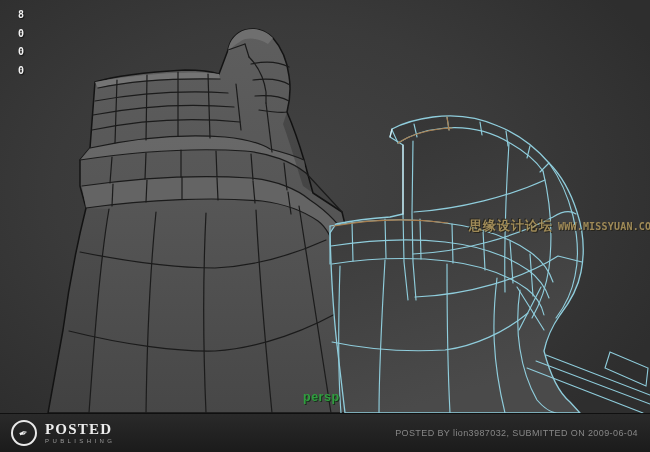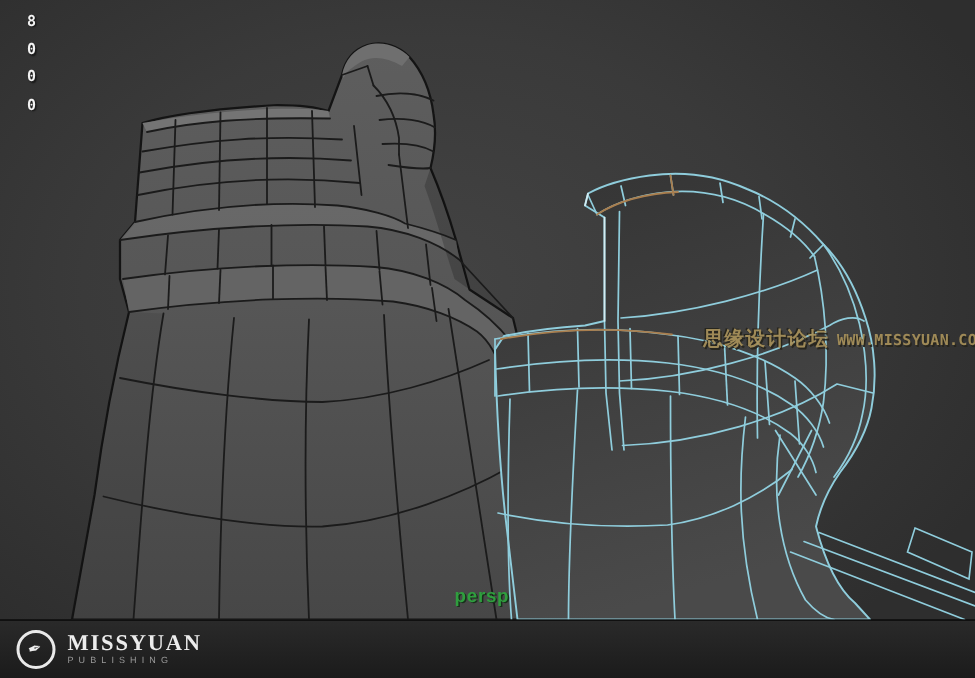--- a/index.html
+++ b/index.html
@@ -213,19 +213,20 @@
 
     <div class="camera-label">persp</div>
   </div>
 
   <div class="footer">
     <div class="brandwrap">
       <div class="logo">
         <span>✒</span>
       </div>
       <div class="brandtext">
-        <span class="brand">MISSYUAN</span>
+        <span class="brand">POSTED</span>
         <span class="tagline">PUBLISHING</span>
       </div>
     </div>
+    <div class="credit">POSTED BY lion3987032, SUBMITTED ON 2009-06-04</div>
   </div>
 
 </div>
 
 </body></html>

